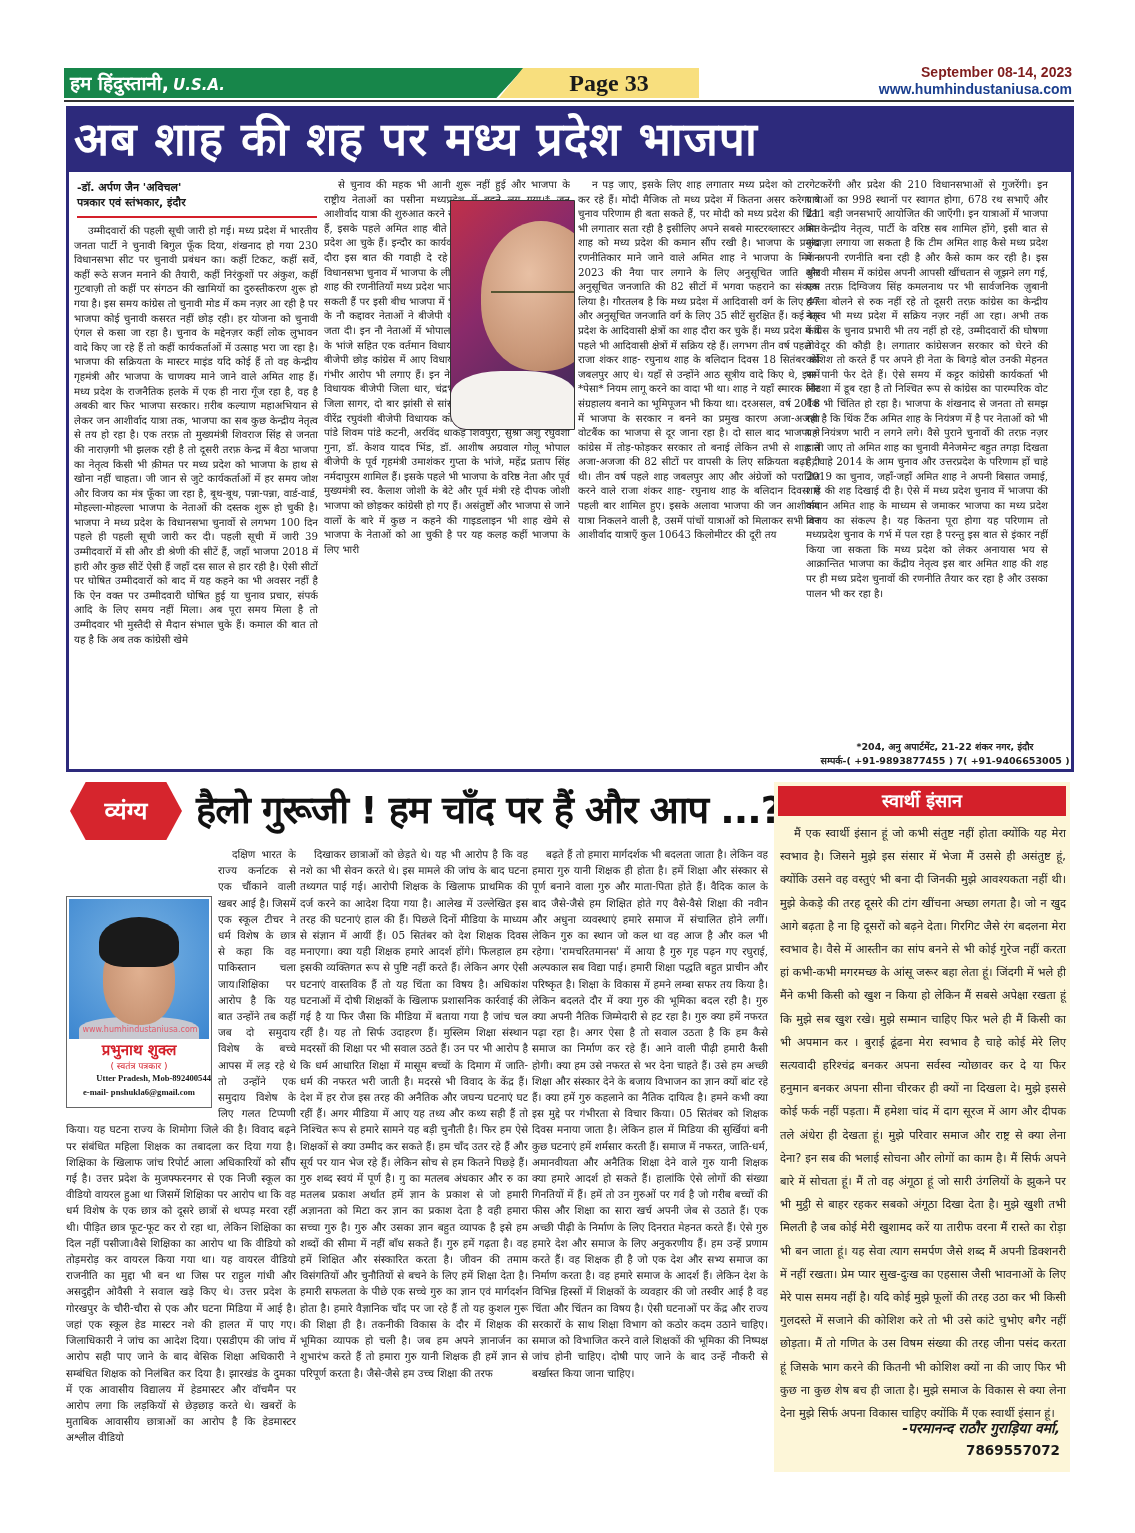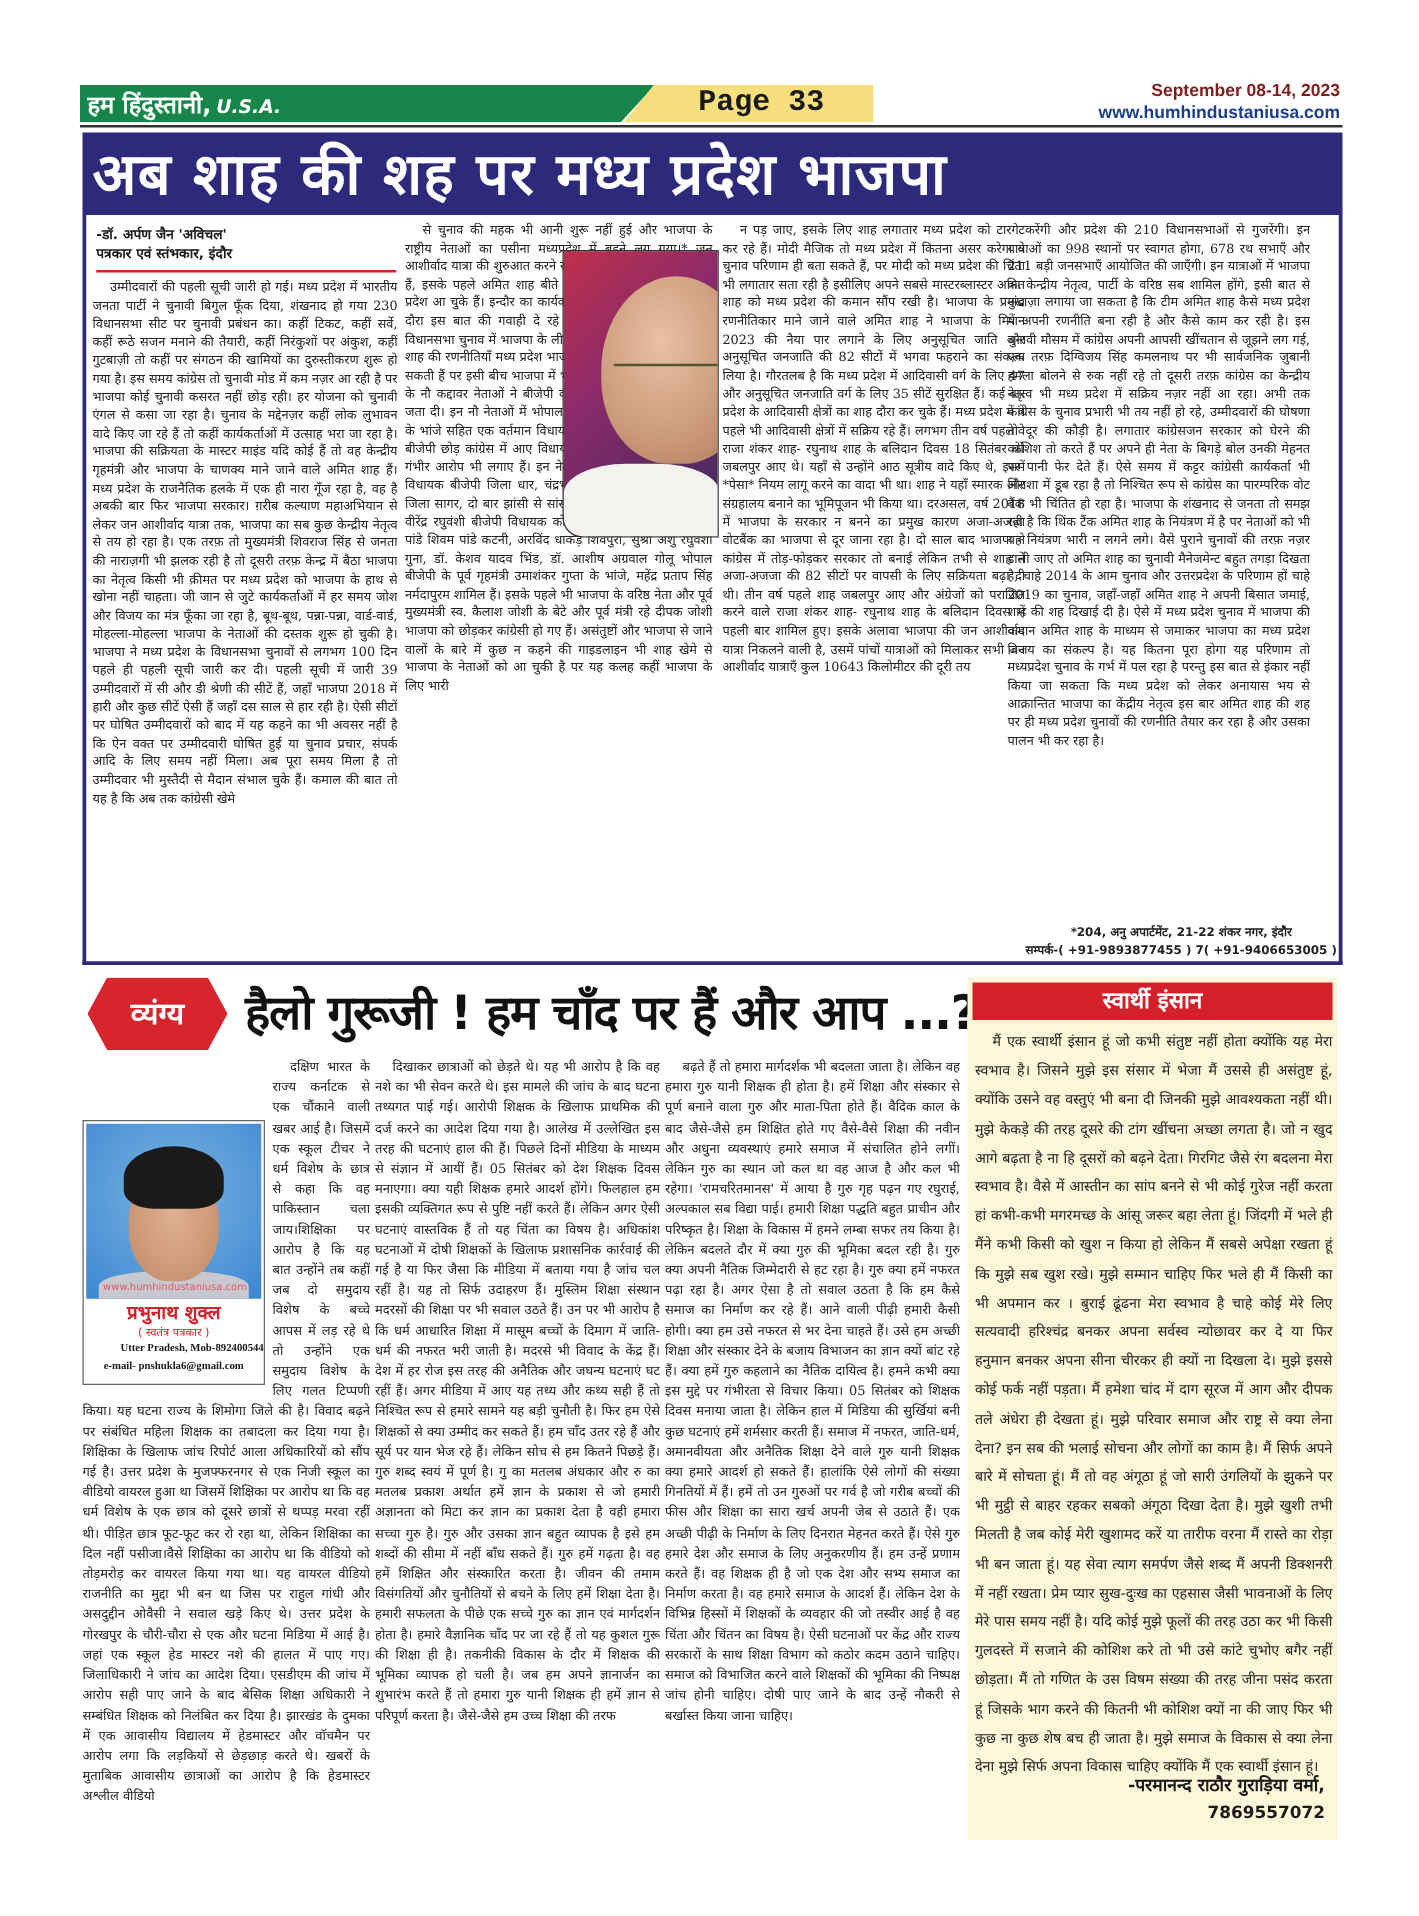--- a/index.html
+++ b/index.html
@@ -1,21 +1,21 @@
 <!DOCTYPE html>
 <html><head>
 <meta charset="utf-8">
 <style>
   * { box-sizing: border-box; margin: 0; padding: 0; }
   body { width: 1135px; height: 1533px; background: #ffffff; font-family: "DejaVu Sans", sans-serif; position: relative; overflow: hidden; color: #1a1a1a; }
   .mast { position: absolute; left: 64px; top: 64px; width: 1010px; height: 36px; }
   .mast-green { position: absolute; left: 0; top: 4px; width: 460px; height: 30px; background: #17864a; clip-path: polygon(0 0, 100% 0, 94% 100%, 0 100%); }
   .mast-title { position: absolute; left: 6px; top: 6px; color: #fff; font-family: "DejaVu Sans", sans-serif; font-weight: bold; font-size: 19px; white-space: nowrap; }
   .mast-title .usa { font-style: italic; font-size: 15px; margin-left: 4px; text-align: right; }
-  .mast-page { position: absolute; left: 435px; top: 4px; width: 200px; height: 30px; background: #f8df7e; clip-path: polygon(12% 0, 100% 0, 100% 100%, 0 100%); font-family: Liberation Mono, monospace; font-weight: bold; font-size: 24px; text-align: center; line-height: 30px; padding-left: 20px; }
+  .mast-page { position: absolute; left: 435px; top: 4px; width: 200px; height: 30px; background: #f8df7e; clip-path: polygon(12% 0, 100% 0, 100% 100%, 0 100%); font-family: Liberation Serif, serif; font-weight: bold; font-size: 24px; text-align: center; line-height: 30px; padding-left: 20px; }
   .mast-rule { position: absolute; left: 0; top: 36px; width: 1010px; height: 2px; background: #333; }
   .mast-date { position: absolute; right: 2px; top: 0; color: #7f1d1d; font-family: "Liberation Sans", sans-serif; font-weight: bold; font-size: 14px; text-align: right; }
   .mast-url { position: absolute; right: 2px; top: 17px; color: #1b3f8f; font-family: "Liberation Sans", sans-serif; font-weight: bold; font-size: 14px; }
 
   .banner { position: absolute; left: 66px; top: 106px; width: 1008px; height: 66px; background: #2d2a7c; color: #fff; font-weight: bold; font-size: 46px; line-height: 66px; padding-left: 8px; letter-spacing: 1px; white-space: nowrap; overflow: hidden; }
   .story1 { position: absolute; left: 66px; top: 172px; width: 1008px; height: 600px; border: 3px solid #2d2a7c; border-top: none; }
 
   .col { position: absolute; font-family: "DejaVu Serif", serif; font-size: 10.2px; line-height: 14.6px; text-align: justify; color: #222; overflow: hidden; }
   .col p { text-indent: 14px; }
   .byline { position: absolute; left: 8px; top: 8px; width: 240px; font-weight: bold; font-size: 11px; line-height: 15px; font-family: "DejaVu Sans", sans-serif; }
@@ -39,21 +39,21 @@
   .photo-author .wm { position: absolute; left: 4px; top: 126px; width: 134px; font-size: 8px; color: #e05a6a; text-align: center; }
   .photo-author .name { position: absolute; left: 0; top: 142px; width: 144px; text-align: center; color: #d4202a; font-weight: bold; font-size: 15px; }
   .photo-author .role { position: absolute; left: 0; top: 162px; width: 144px; text-align: center; color: #d4202a; font-size: 9px; }
   .photo-author .mob { position: absolute; left: 0; top: 176px; width: 144px; text-align: right; font-family: "Liberation Serif", serif; font-weight: bold; font-size: 8.6px; }
   .photo-author .mail { position: absolute; left: 0; top: 190px; width: 144px; text-align: center; font-family: "Liberation Serif", serif; font-weight: bold; font-size: 8.6px; }
 
   .selfish { position: absolute; left: 774px; top: 782px; width: 296px; height: 690px; background: #fdf6d8; }
   .selfish-head { position: absolute; left: 4px; top: 4px; width: 288px; height: 30px; background: #d4202a; color: #fff; font-weight: bold; font-size: 18px; text-align: center; line-height: 30px; }
   .selfish-body { position: absolute; left: 6px; top: 40px; width: 286px; font-family: "DejaVu Sans", sans-serif; font-size: 11.4px; line-height: 23.2px; text-align: justify; color: #222; }
   .selfish-body p { text-indent: 14px; }
-  .selfish-author { position: absolute; right: 10px; top: 636px; font-weight: bold; font-size: 14px; text-align: right; }
+  .selfish-author { position: absolute; right: 10px; top: 636px; font-weight: bold; font-size: 14px; text-align: right; font-style: italic; }
   .selfish-phone { position: absolute; right: 10px; top: 660px; font-weight: bold; font-size: 13.5px; font-family: "DejaVu Sans", sans-serif; }
 </style>
 </head>
 <body>
 
 <div class="mast">
   <div class="mast-green"></div>
   <div class="mast-title">
     <span>हम हिंदुस्तानी,</span><span class="usa">U.S.A.</span>
   </div>

